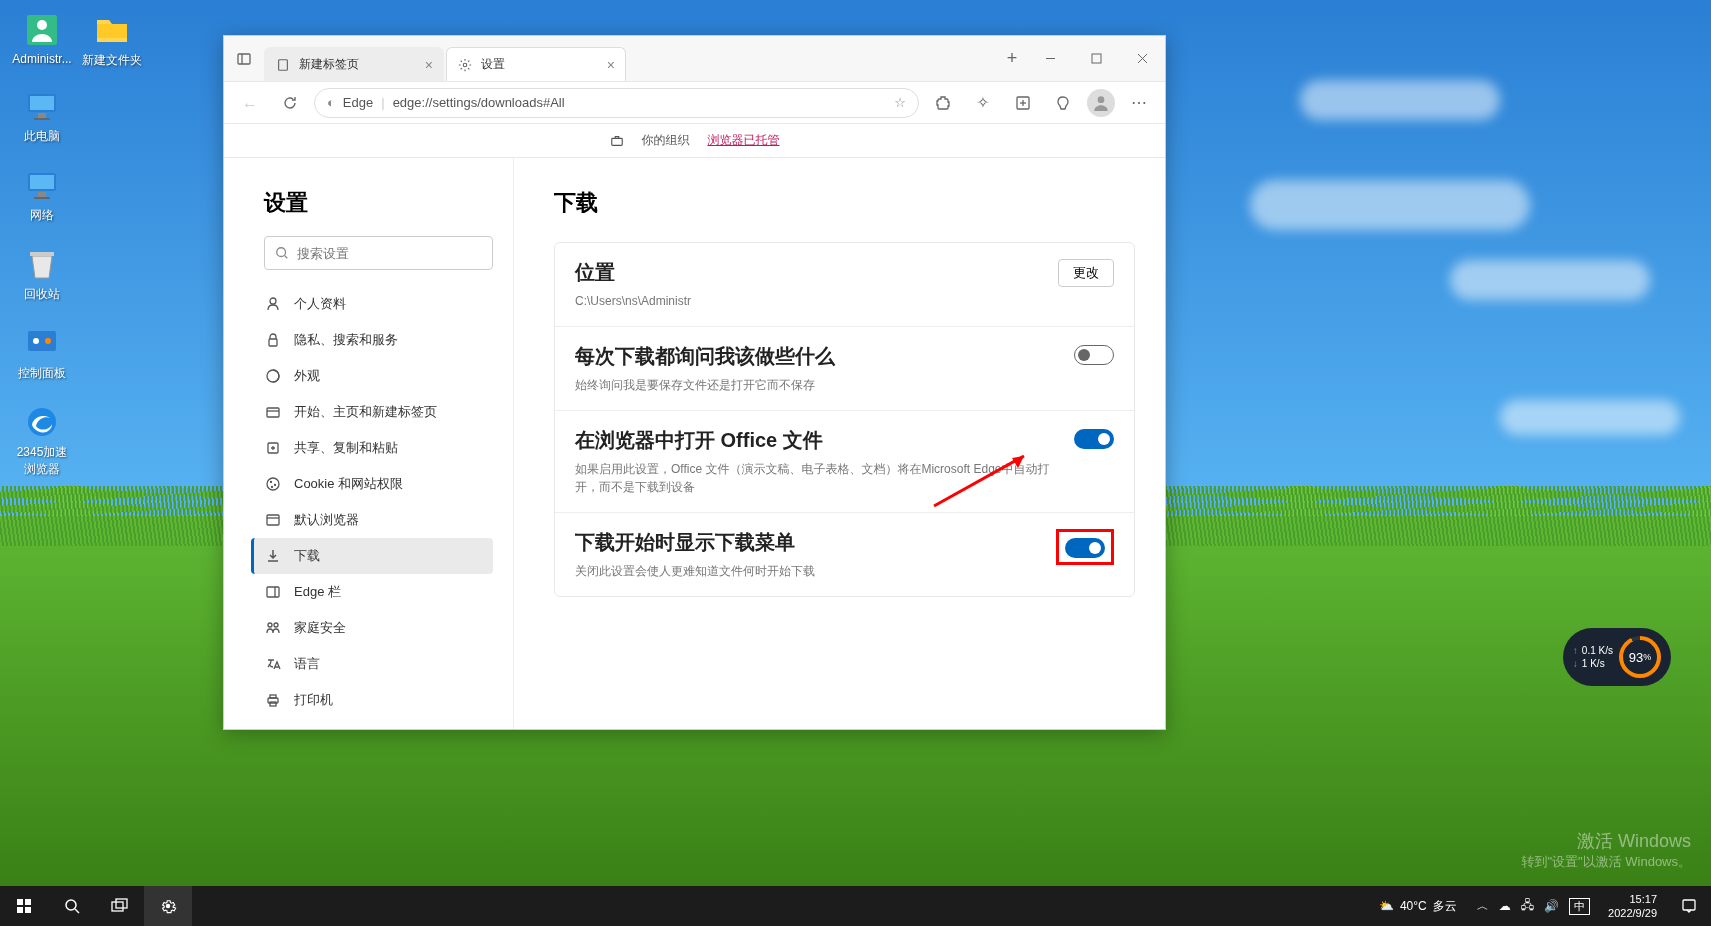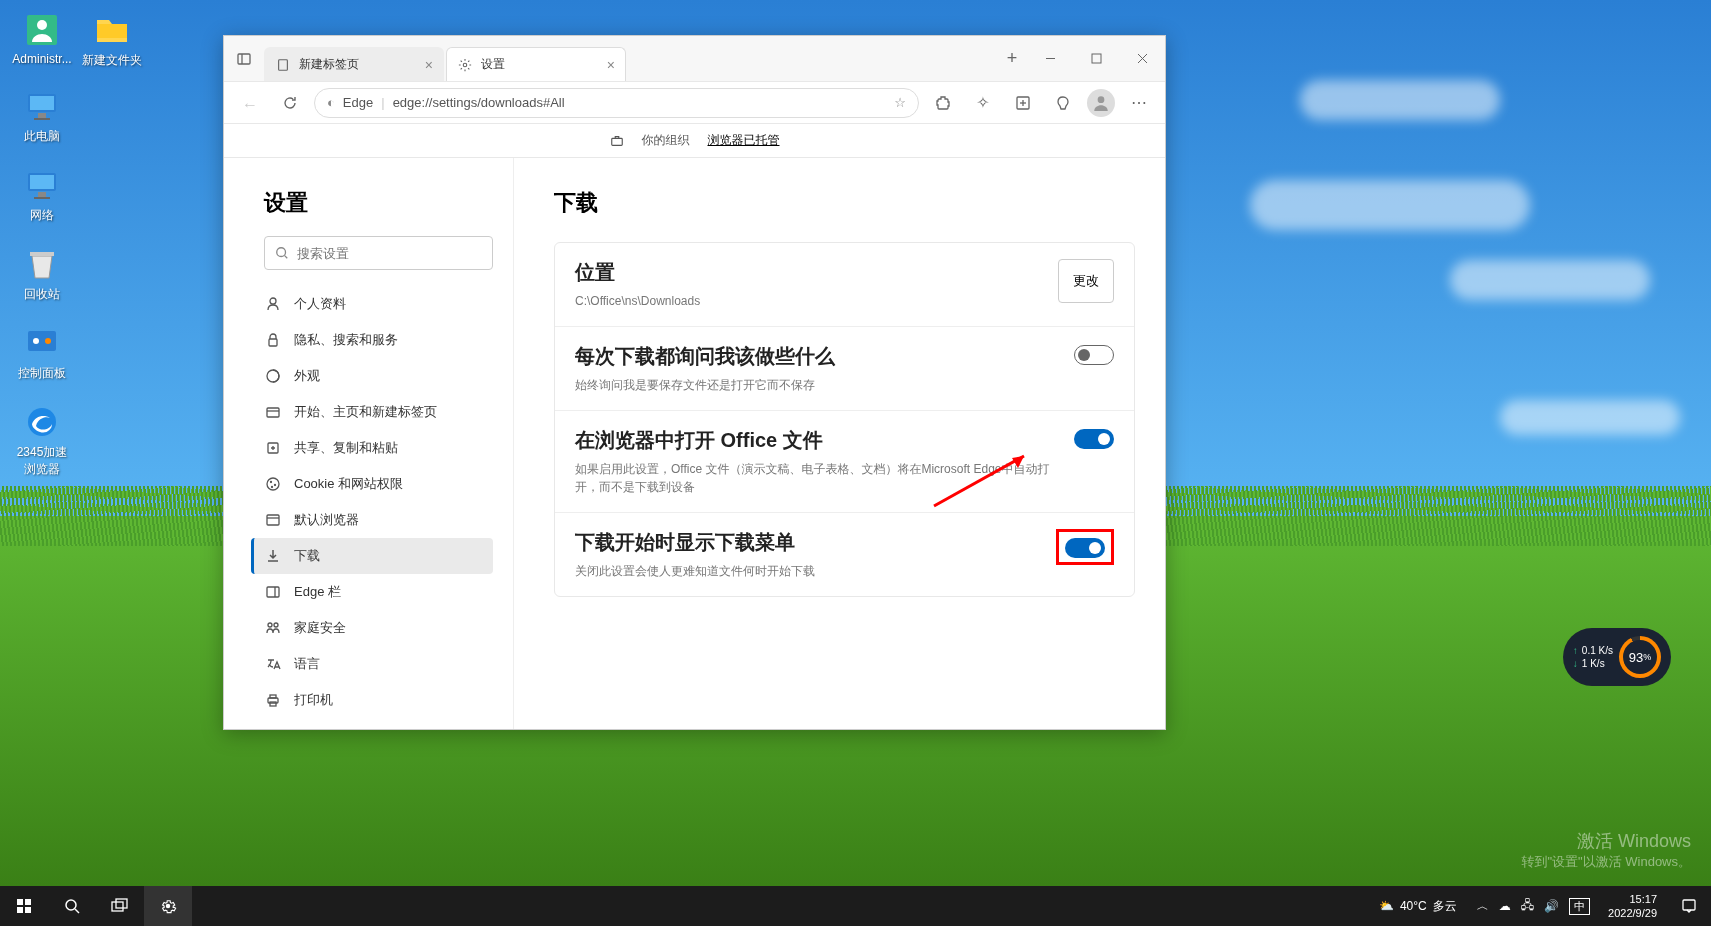--- a/index.html
+++ b/index.html
@@ -44,40 +44,40 @@
 .tb-btn { width: 32px; height: 32px; display: flex; align-items: center; justify-content: center; color: #666; border-radius: 4px; cursor: pointer; }
 .tb-btn.disabled { color: #ccc; }
 .addr { flex: 1; height: 30px; border: 1px solid #ddd; border-radius: 15px; display: flex; align-items: center; padding: 0 12px; gap: 8px; font-size: 13px; color: #555; }
 .addr .edge-ico { color: #888; font-size: 13px; }
 .addr .sep { color: #ccc; }
 .addr .url { flex: 1; }
 .addr .star { color: #888; }
 .avatar { width: 28px; height: 28px; border-radius: 50%; background: #ddd; display: flex; align-items: center; justify-content: center; }
 
 .infobar { height: 34px; display: flex; align-items: center; justify-content: center; gap: 18px; font-size: 12px; color: #555; border-bottom: 1px solid #e8e8e8; }
-.infobar a { color: #000000; text-decoration: underline; }
+.infobar a { color: #be185d; text-decoration: underline; }
 
 .content { flex: 1; display: flex; overflow: hidden; }
 .sidebar { width: 290px; padding: 30px 20px 20px 40px; border-right: 1px solid #eee; overflow-y: auto; }
 .sidebar h1 { font-size: 22px; font-weight: 600; margin-bottom: 18px; }
 .search { height: 34px; border: 1px solid #ccc; border-radius: 4px; display: flex; align-items: center; padding: 0 10px; gap: 8px; margin-bottom: 16px; }
 .search input { border: none; outline: none; flex: 1; font-size: 13px; }
 .nav-item { height: 36px; display: flex; align-items: center; gap: 12px; padding: 0 10px; font-size: 13px; color: #333; cursor: pointer; border-radius: 4px; margin-left: -10px; }
 .nav-item.active { background: #eaeaea; font-weight: 500; border-left: 3px solid #0067c0; margin-left: -13px; }
 .nav-item .nico { width: 18px; color: #555; display: flex; justify-content: center; }
 
 .main { flex: 1; padding: 30px 30px 20px 40px; overflow-y: auto; }
 .main h2 { font-size: 22px; font-weight: 600; margin-bottom: 24px; }
 .card { border: 1px solid #e8e8e8; border-radius: 6px; margin-bottom: 10px; }
 .setting { padding: 16px 20px; border-bottom: 1px solid #eee; display: flex; align-items: flex-start; gap: 20px; }
 .setting:last-child { border-bottom: none; }
 .setting .txt { flex: 1; }
 .setting .title { font-size: 20px; font-weight: 600; color: #222; margin-bottom: 6px; }
 .setting .desc { font-size: 12px; color: #777; line-height: 1.5; }
-.change-btn { padding: 12px 14px; border: 1px solid #ccc; border-radius: 4px; font-size: 13px; background: #fff; cursor: pointer; }
+.change-btn { padding: 4px 14px; border: 1px solid #ccc; border-radius: 4px; font-size: 13px; background: #fff; cursor: pointer; }
 
 .toggle { width: 40px; height: 20px; border-radius: 10px; position: relative; cursor: pointer; flex-shrink: 0; margin-top: 2px; }
 .toggle.on { background: #0067c0; }
 .toggle.off { background: #fff; border: 1px solid #666; }
 .toggle .knob { width: 12px; height: 12px; border-radius: 50%; position: absolute; top: 50%; transform: translateY(-50%); }
 .toggle.on .knob { right: 4px; background: #fff; }
 .toggle.off .knob { left: 3px; background: #666; }
 
 .highlight-box { border: 3px solid #ff0000; padding: 4px 6px; display: inline-flex; }
 .annotation-arrow { position: absolute; pointer-events: none; }
@@ -424,21 +424,21 @@
             <span>系统和性能</span>
           </div>
         </div>
     </div>
     <div class="main">
       <h2>下载</h2>
       <div class="card">
         <div class="setting">
           <div class="txt">
             <div class="title">位置</div>
-            <div class="desc">C:\Office\ns\Downloads</div>
+            <div class="desc">C:\Users\ns\Administr</div>
           </div>
           <button class="change-btn">更改</button>
         </div>
         <div id="settings-list">
             <div class="setting">
               <div class="txt">
                 <div class="title">每次下载都询问我该做些什么</div>
                 <div class="desc">始终询问我是要保存文件还是打开它而不保存</div>
               </div>
               <div class="toggle off">

